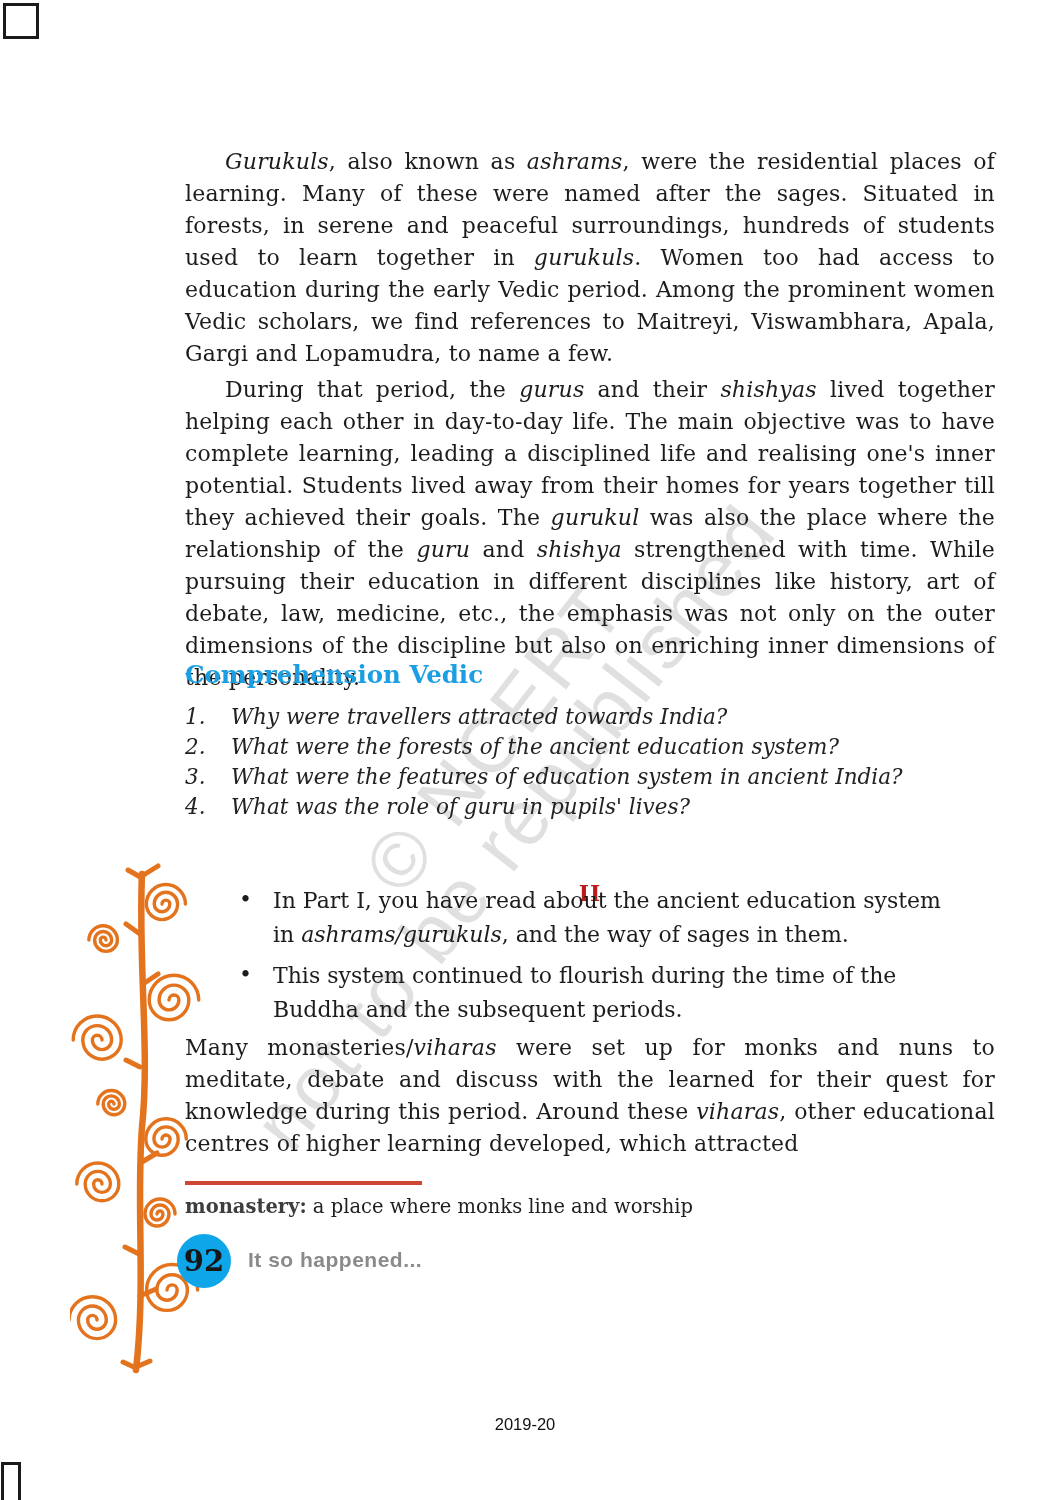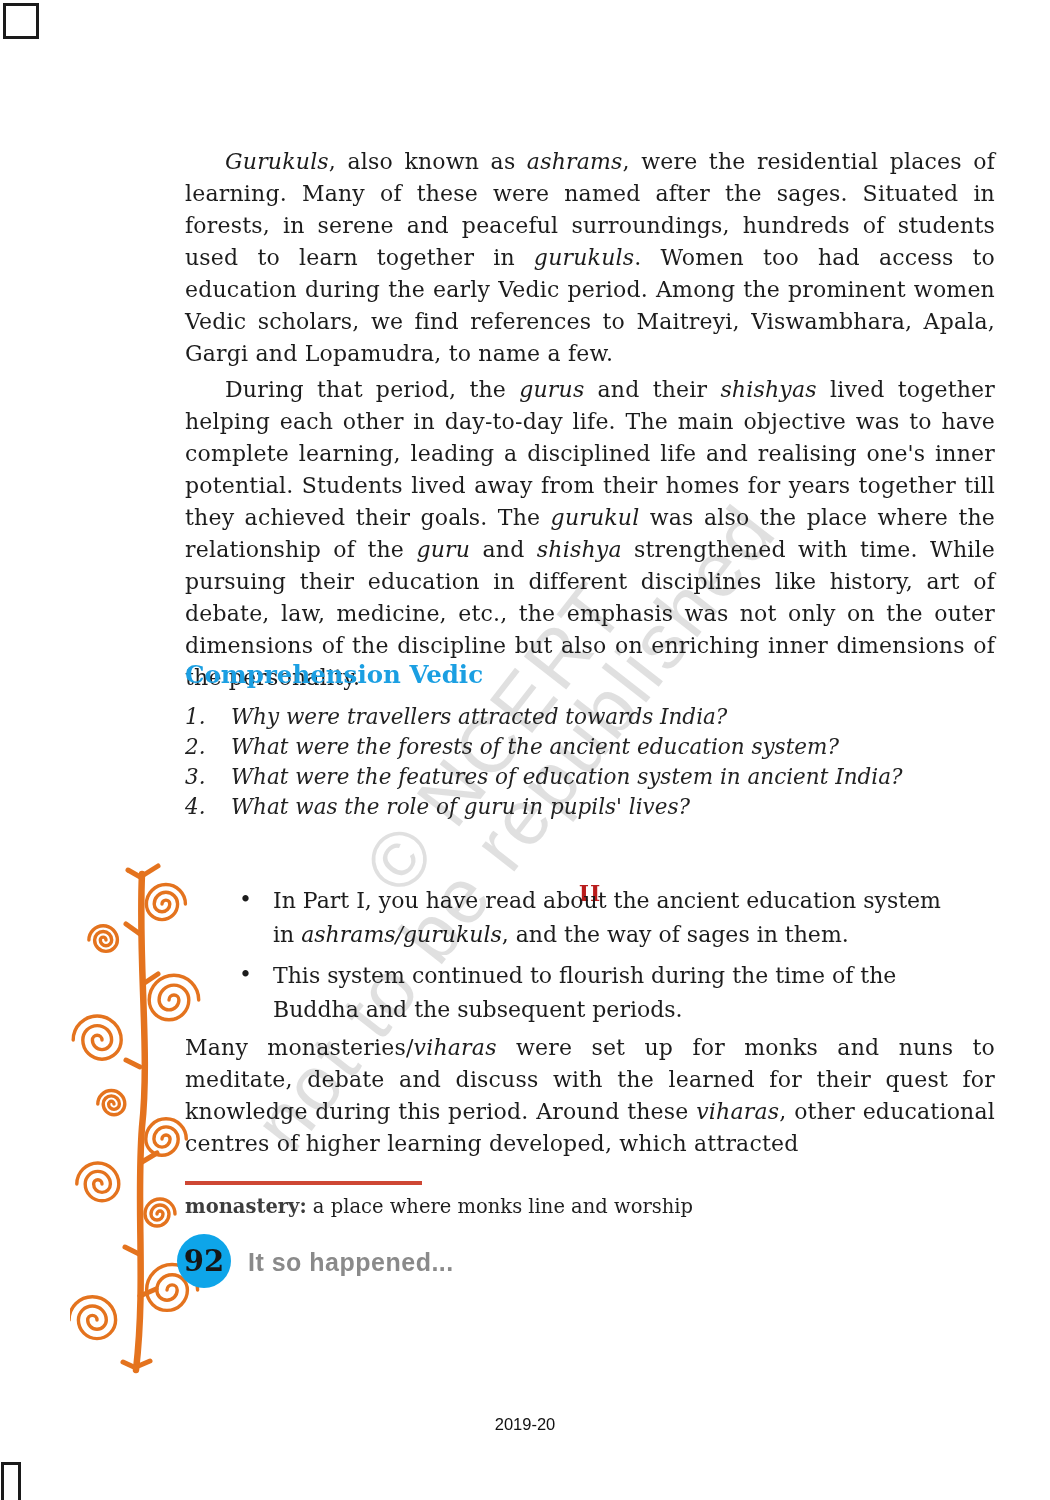--- a/index.html
+++ b/index.html
@@ -62,21 +62,21 @@
 
   #page-badge{
     position:absolute; left:177px; top:1234px; width:54px; height:54px;
     border-radius:50%; background:#0ea5e9; display:flex; align-items:center;
     justify-content:center; z-index:2;
     font-size:29px; font-weight:bold; color:#161616;
   }
   #book-title{
     position:absolute; left:248px; top:1248px; z-index:2;
     font-family:"Liberation Sans", sans-serif; font-weight:bold;
-    font-size:25px; color:#8a8a8a; letter-spacing:0.5px;
+    font-size:21px; color:#8a8a8a; letter-spacing:0.5px;
   }
   #footer-year{
     position:absolute; left:0; top:1415px; width:1050px; text-align:center;
     font-family:"Liberation Sans", sans-serif; font-size:16.5px; color:#111;
     z-index:2;
   }
 </style>
 </head>
 <body>
 

